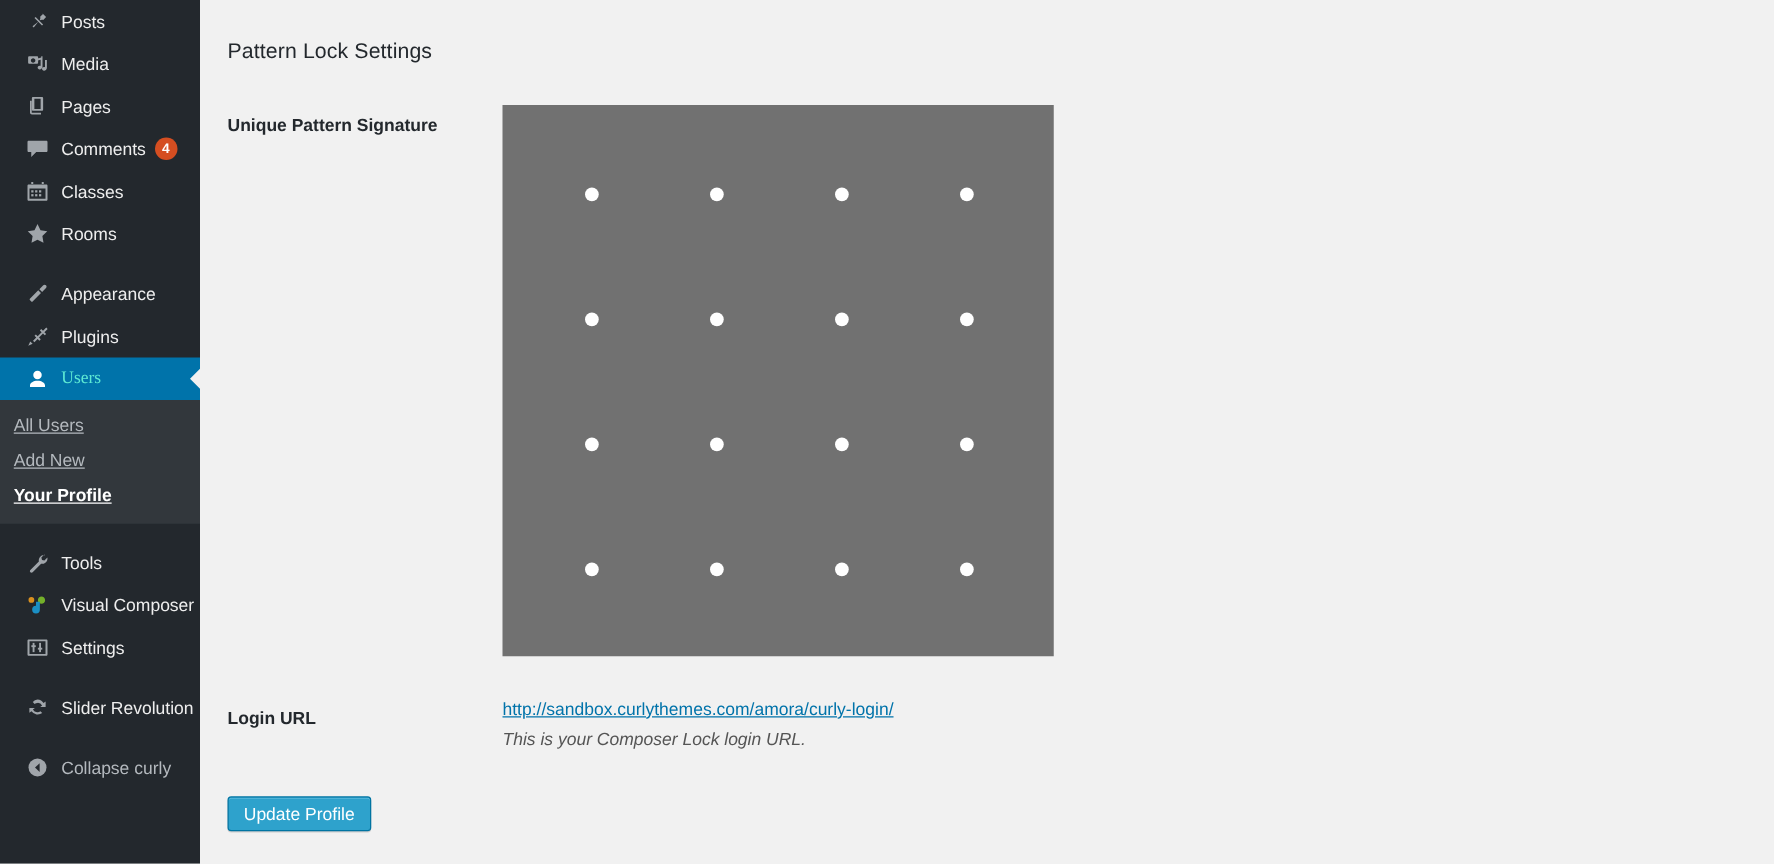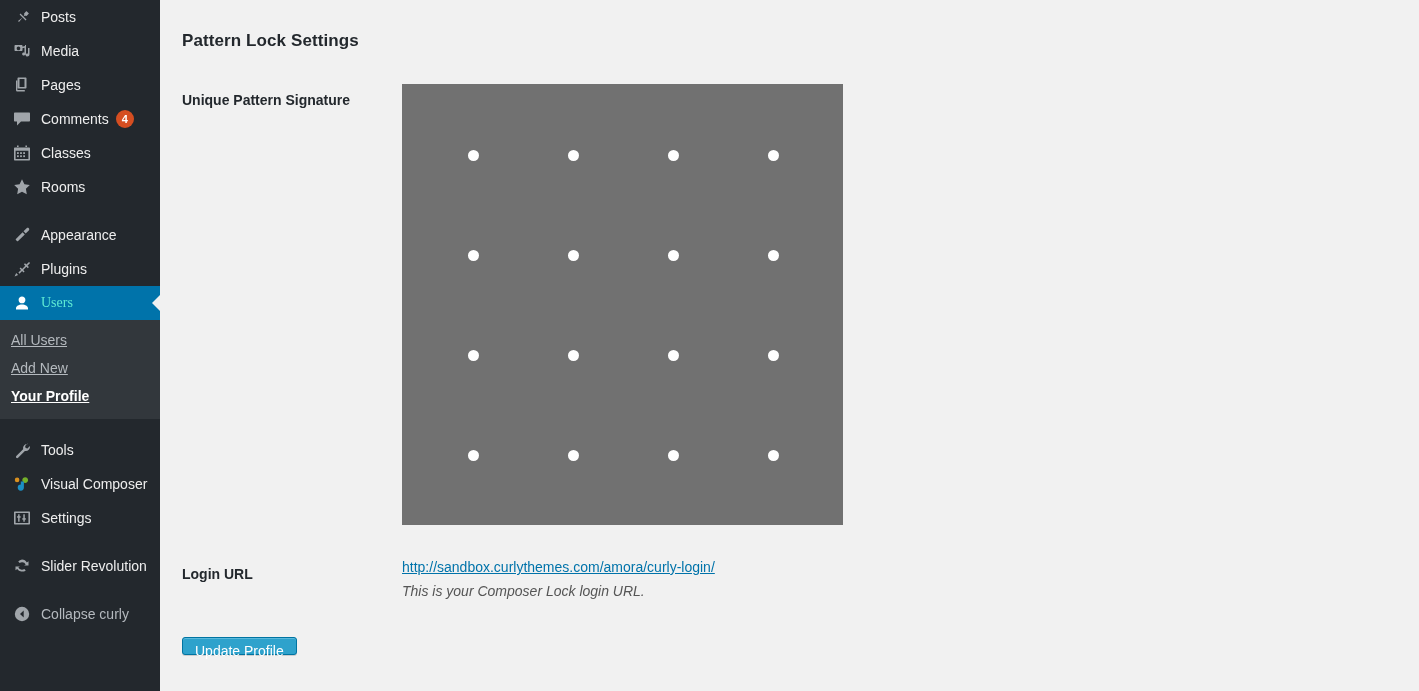--- a/index.html
+++ b/index.html
@@ -18,21 +18,21 @@
     background: #23282d;
     overflow: hidden;
   }
   .menu-group { display: block; }
   .menu-gap { height: 14px; }
 
   .menu-item {
     position: relative;
     display: flex; align-items: center;
     height: 34px;
-    padding-left: 12px;
+    padding-left: 20px;
     color: #b4b9be;
     font-size: 14px;
     line-height: 34px;
     white-space: nowrap;
     cursor: pointer;
     user-select: none;
   }
   .menu-item .mi-icon {
     width: 20px; height: 20px;
     display: flex; align-items: center; justify-content: center;
@@ -86,21 +86,21 @@
   #wpbody {
     position: absolute; left: 160px; top: 0;
     width: 1259px; height: 691px;
     background: #f1f1f1;
     overflow: hidden;
   }
 
   h2.section-title {
     position: absolute; left: 22px; top: 31px;
     font-size: 17px;
-    font-weight: bold;
+    font-weight: normal;
     color: #23282d;
     letter-spacing: 0.1px;
   }
   .row-label {
     position: absolute;
     font-size: 14px;
     font-weight: bold;
     color: #23282d;
   }
 
@@ -131,21 +131,21 @@
     position: absolute;
     left: 242px; top: 583px;
     font-size: 14px;
     font-style: italic;
     color: #555;
   }
 
   .submit-btn {
     position: absolute;
     left: 22px; top: 637px;
-    height: 18px;
+    height: 28px;
     padding: 0 12px;
     background: #2ea2cc;
     border: 1px solid #0074a2;
     border-radius: 3px;
     box-shadow: 0 1px 0 rgba(120,200,230,0.6) inset, 0 1px 0 rgba(0,0,0,0.15);
     color: #fff;
     font-family: "Liberation Sans", sans-serif;
     font-size: 14px;
     line-height: 26px;
     cursor: pointer;

